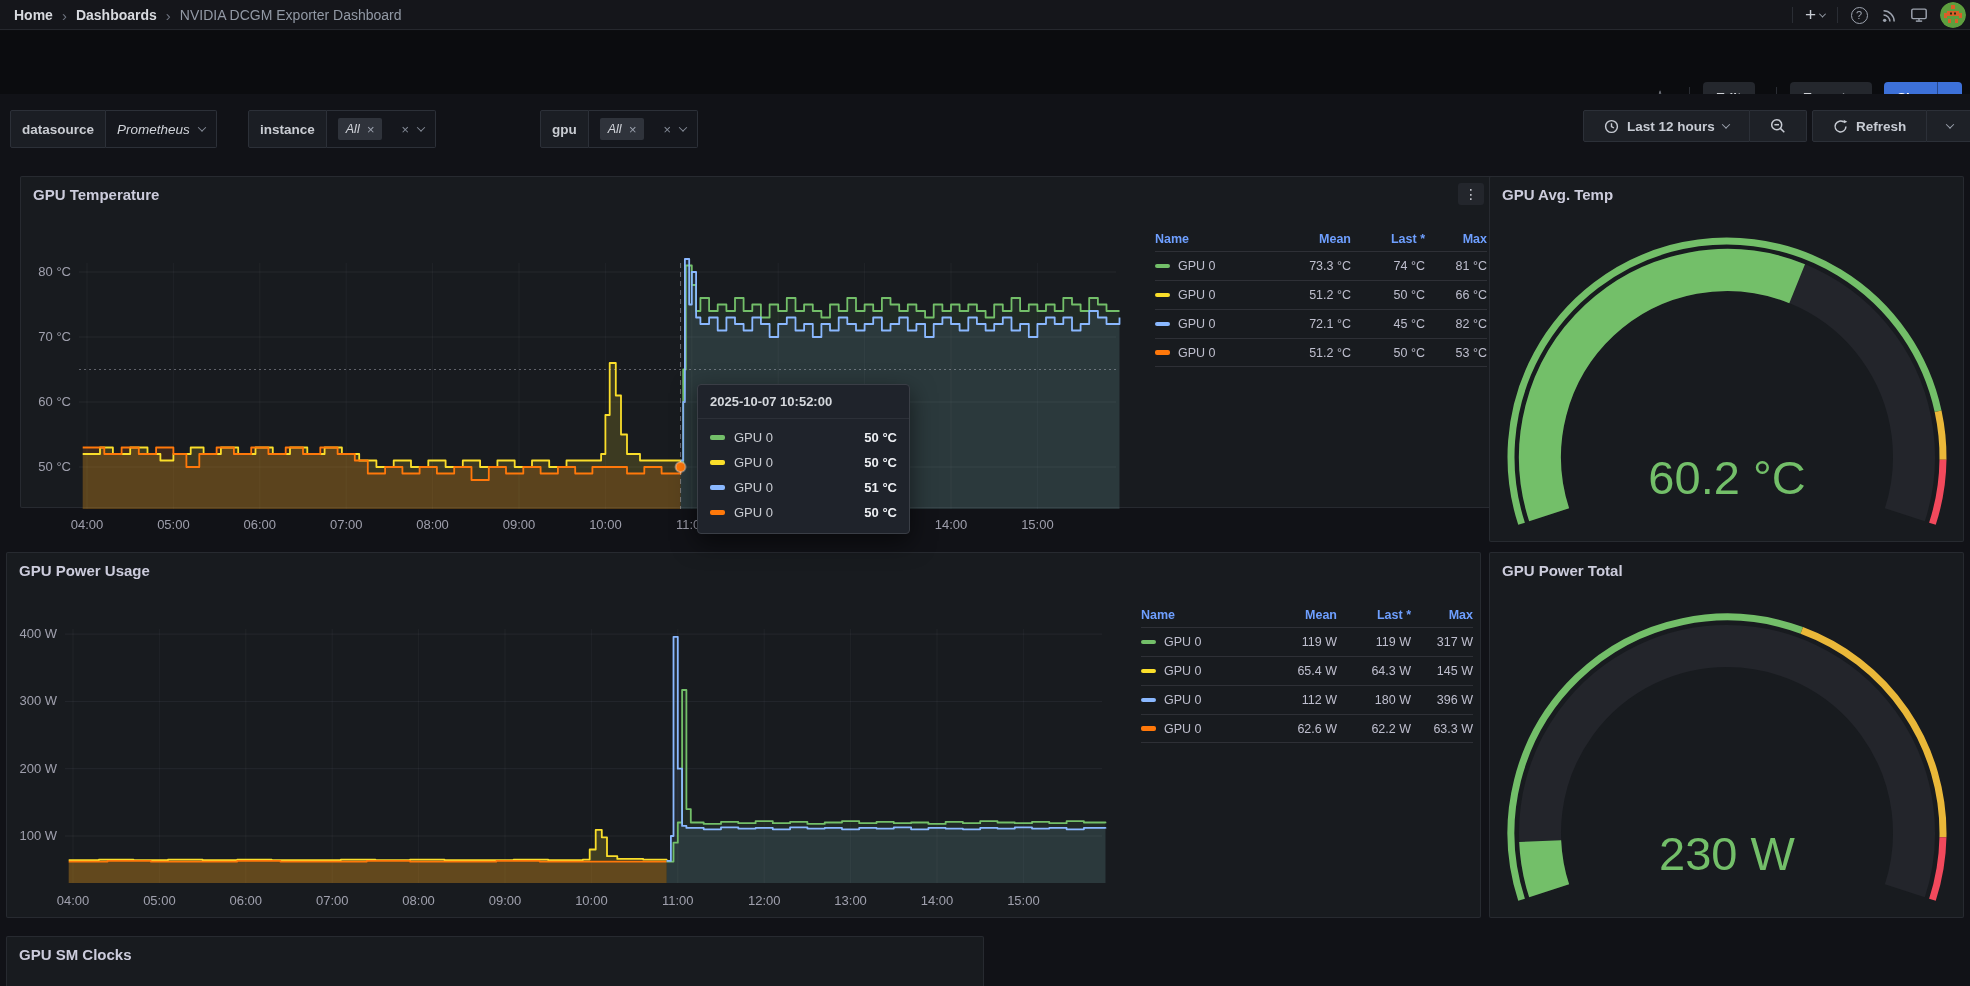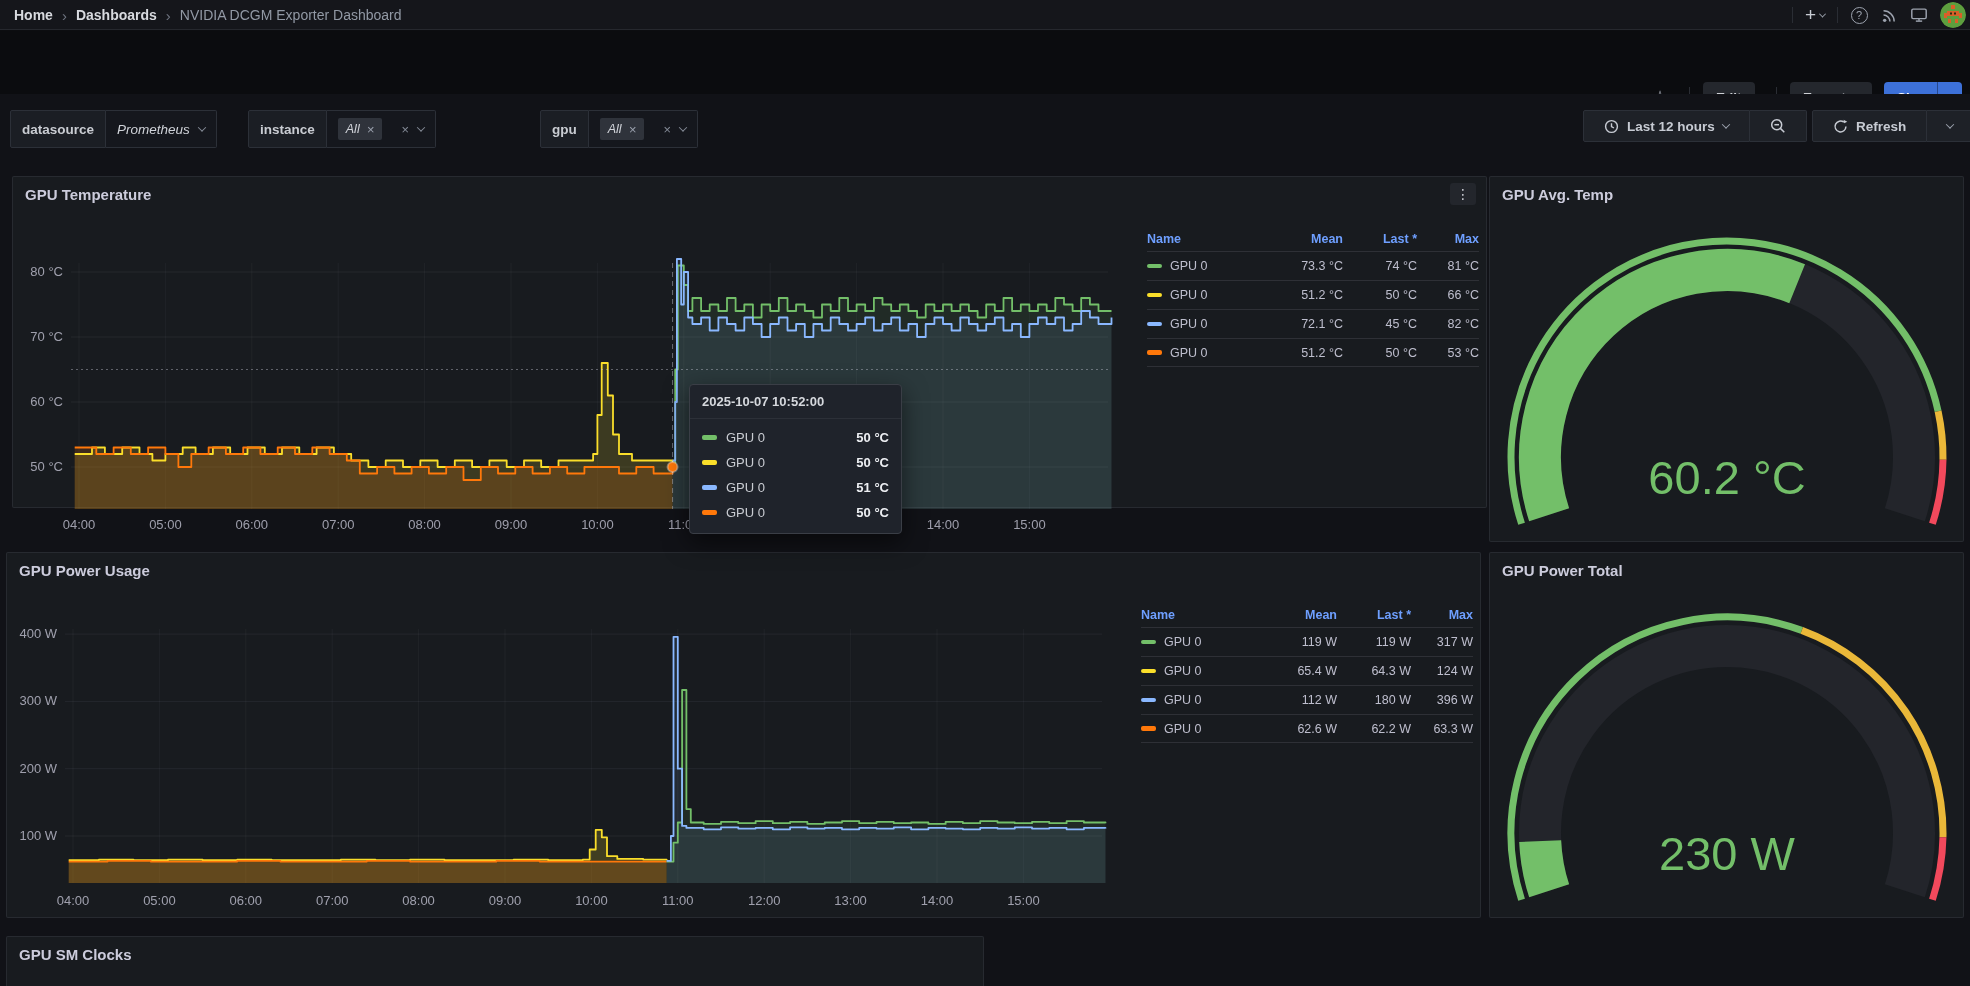--- a/index.html
+++ b/index.html
@@ -236,21 +236,21 @@
         <polygon points="11.2,0.8 11.9,4.6 15.2,3.0" fill="#c7cbd3"></polygon>
       </svg>
       <span>Refresh</span>
     </div>
     <div class="tool-btn">
       <span class="chev" style="color:#9da3af;"></span>
     </div>
   </div>
 </div>
 
-<div class="panel" style="left:12px; top:176px; width:1475px; height:332px;">
+<div class="panel" style="left:20px; top:176px; width:1475px; height:332px;">
   <div class="panel-title">GPU Temperature</div>
   <div class="kebab">
     <span>⋮</span>
   </div>
   <svg id="temp-chart" class="abs" style="left:0; top:40px;" width="1118" height="326">
       <line x1="58" y1="250" x2="1095" y2="250" stroke="rgba(204,204,220,0.07)" stroke-width="1"></line>
       <text x="50" y="254" text-anchor="end" font-size="13" fill="rgba(204,204,220,0.75)">50 °C</text>
       <line x1="58" y1="185" x2="1095" y2="185" stroke="rgba(204,204,220,0.07)" stroke-width="1"></line>
       <text x="50" y="189" text-anchor="end" font-size="13" fill="rgba(204,204,220,0.75)">60 °C</text>
       <line x1="58" y1="120" x2="1095" y2="120" stroke="rgba(204,204,220,0.07)" stroke-width="1"></line>
@@ -436,21 +436,21 @@
         <span class="num">119 W</span>
         <span class="num">317 W</span>
       </div>
       <div class="lg-row">
         <span class="lg-name">
           <span class="swatch" style="background: rgb(250, 222, 42);"></span>
           <span>GPU 0</span>
         </span>
         <span class="num">65.4 W</span>
         <span class="num">64.3 W</span>
-        <span class="num">124 W</span>
+        <span class="num">145 W</span>
       </div>
       <div class="lg-row">
         <span class="lg-name">
           <span class="swatch" style="background: rgb(138, 184, 255);"></span>
           <span>GPU 0</span>
         </span>
         <span class="num">112 W</span>
         <span class="num">180 W</span>
         <span class="num">396 W</span>
       </div>

